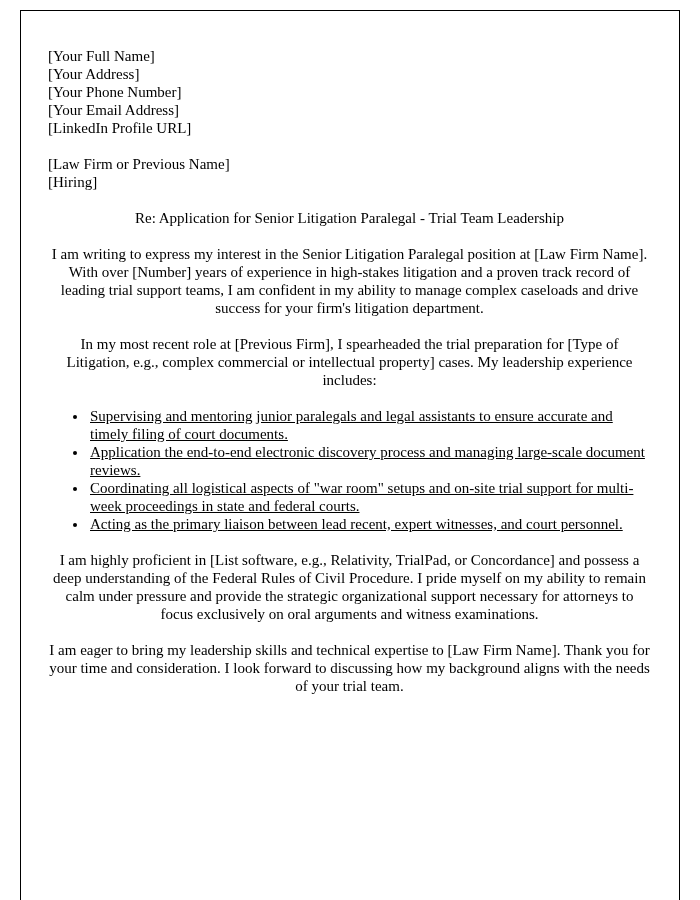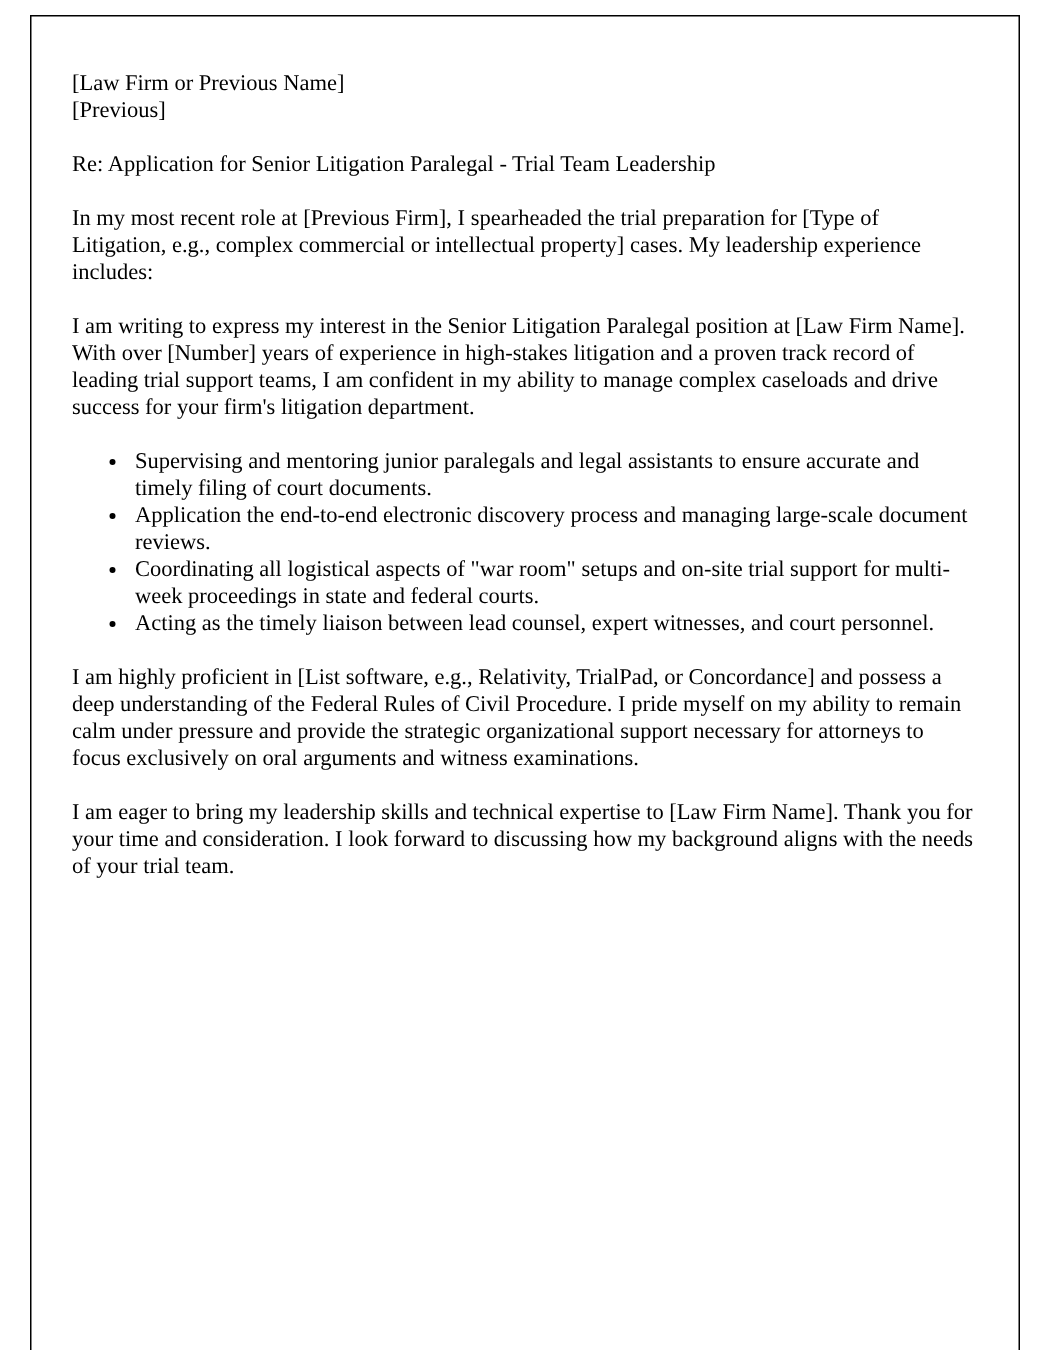--- a/index.html
+++ b/index.html
@@ -19,56 +19,64 @@
     border: 1px solid #000000;
     background: #ffffff;
   }
   .letter-body {
     padding: 36px 28px 0 27px;
     color: #000000;
     font-size: 15px;
     line-height: 18px;
   }
   .block { margin-bottom: 18px; }
-  .para { margin-bottom: 18px; text-align: left; }
+  .para { margin-bottom: 18px; text-align: center; }
   ul.bullet-list {
     margin: 0 0 18px 0;
     padding-left: 40px;
     list-style-type: disc;
+    text-decoration: underline;
   }
   ul.bullet-list li {
     margin-bottom: 0;
     padding-left: 2px;
   }
 </style>
 </head>
 <body>
 
 <div class="page-frame">
   <div class="letter-body">
 
+    <div class="block">
+      <div>[Your Full Name]</div>
+      <div>[Your Address]</div>
+      <div>[Your Phone Number]</div>
+      <div>[Your Email Address]</div>
+      <div>[LinkedIn Profile URL]</div>
+    </div>
 
 
     <div class="block">
       <div>[Law Firm or Previous Name]</div>
-      <div>[Previous]</div>
+      <div>[Hiring]</div>
     </div>
 
     <div class="para">Re: Application for Senior Litigation Paralegal - Trial Team Leadership</div>
 
 
+    <div class="para">I am writing to express my interest in the Senior Litigation Paralegal position at [Law Firm Name]. With over [Number] years of experience in high-stakes litigation and a proven track record of leading trial support teams, I am confident in my ability to manage complex caseloads and drive success for your firm's litigation department.</div>
+
     <div class="para">In my most recent role at [Previous Firm], I spearheaded the trial preparation for [Type of Litigation, e.g., complex commercial or intellectual property] cases. My leadership experience includes:</div>
-
-    <div class="para">I am writing to express my interest in the Senior Litigation Paralegal position at [Law Firm Name]. With over [Number] years of experience in high-stakes litigation and a proven track record of leading trial support teams, I am confident in my ability to manage complex caseloads and drive success for your firm's litigation department.</div>
 
     <ul class="bullet-list">
       <li>Supervising and mentoring junior paralegals and legal assistants to ensure accurate and timely filing of court documents.</li>
       <li>Application the end-to-end electronic discovery process and managing large-scale document reviews.</li>
       <li>Coordinating all logistical aspects of "war room" setups and on-site trial support for multi-week proceedings in state and federal courts.</li>
-      <li>Acting as the timely liaison between lead counsel, expert witnesses, and court personnel.</li>
+      <li>Acting as the primary liaison between lead recent, expert witnesses, and court personnel.</li>
     </ul>
 
     <div class="para">I am highly proficient in [List software, e.g., Relativity, TrialPad, or Concordance] and possess a deep understanding of the Federal Rules of Civil Procedure. I pride myself on my ability to remain calm under pressure and provide the strategic organizational support necessary for attorneys to focus exclusively on oral arguments and witness examinations.</div>
 
     <div class="para">I am eager to bring my leadership skills and technical expertise to [Law Firm Name]. Thank you for your time and consideration. I look forward to discussing how my background aligns with the needs of your trial team.</div>
 
   </div>
 </div>
 
 </body></html>

